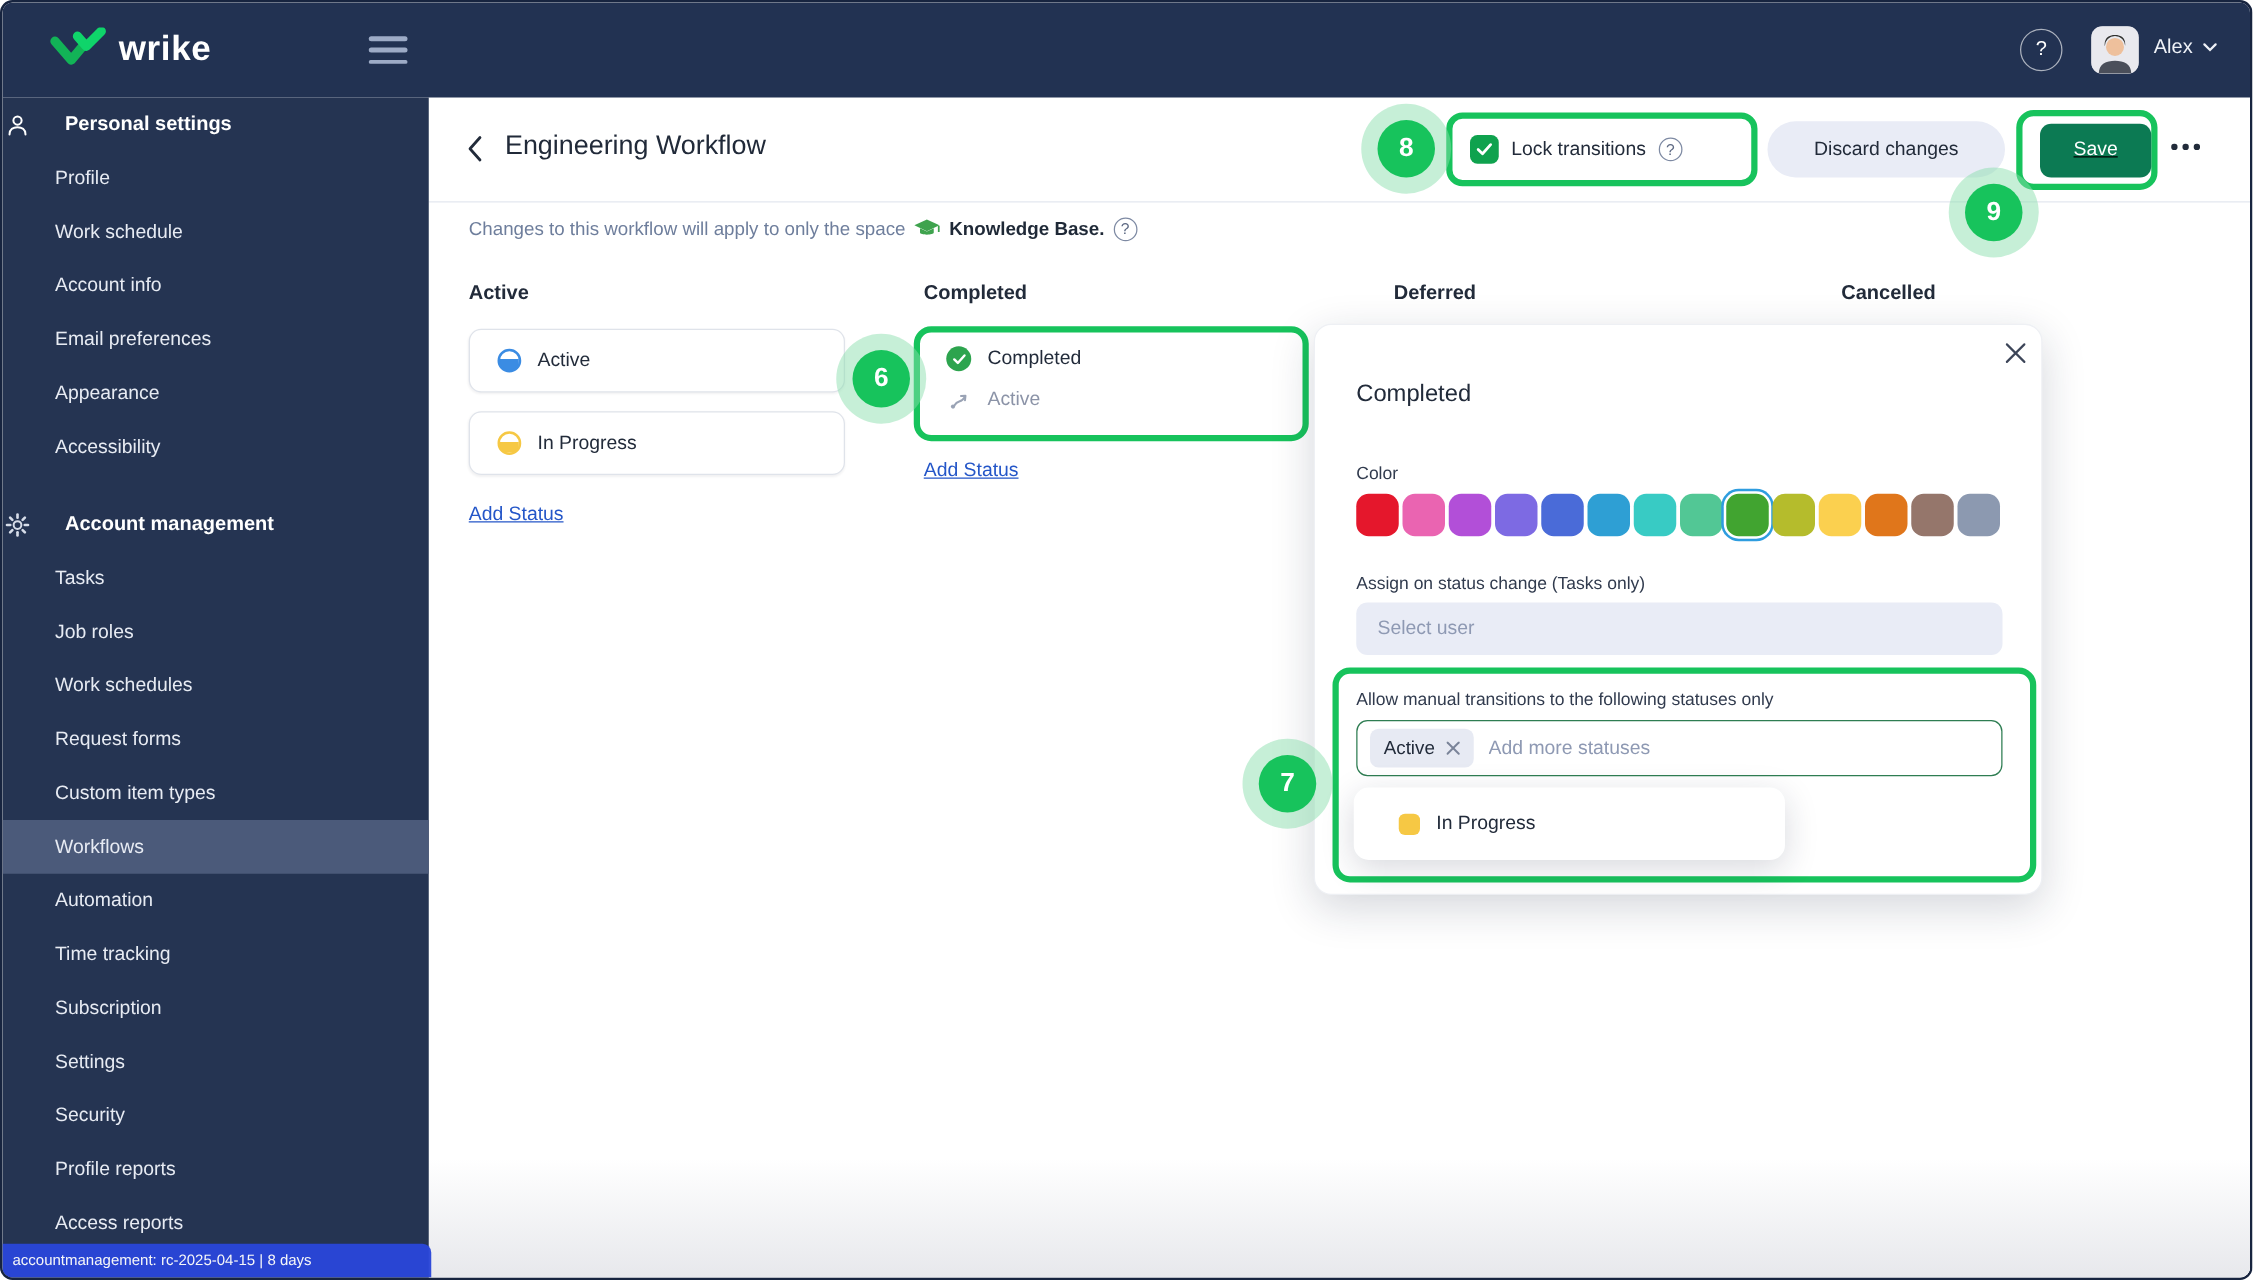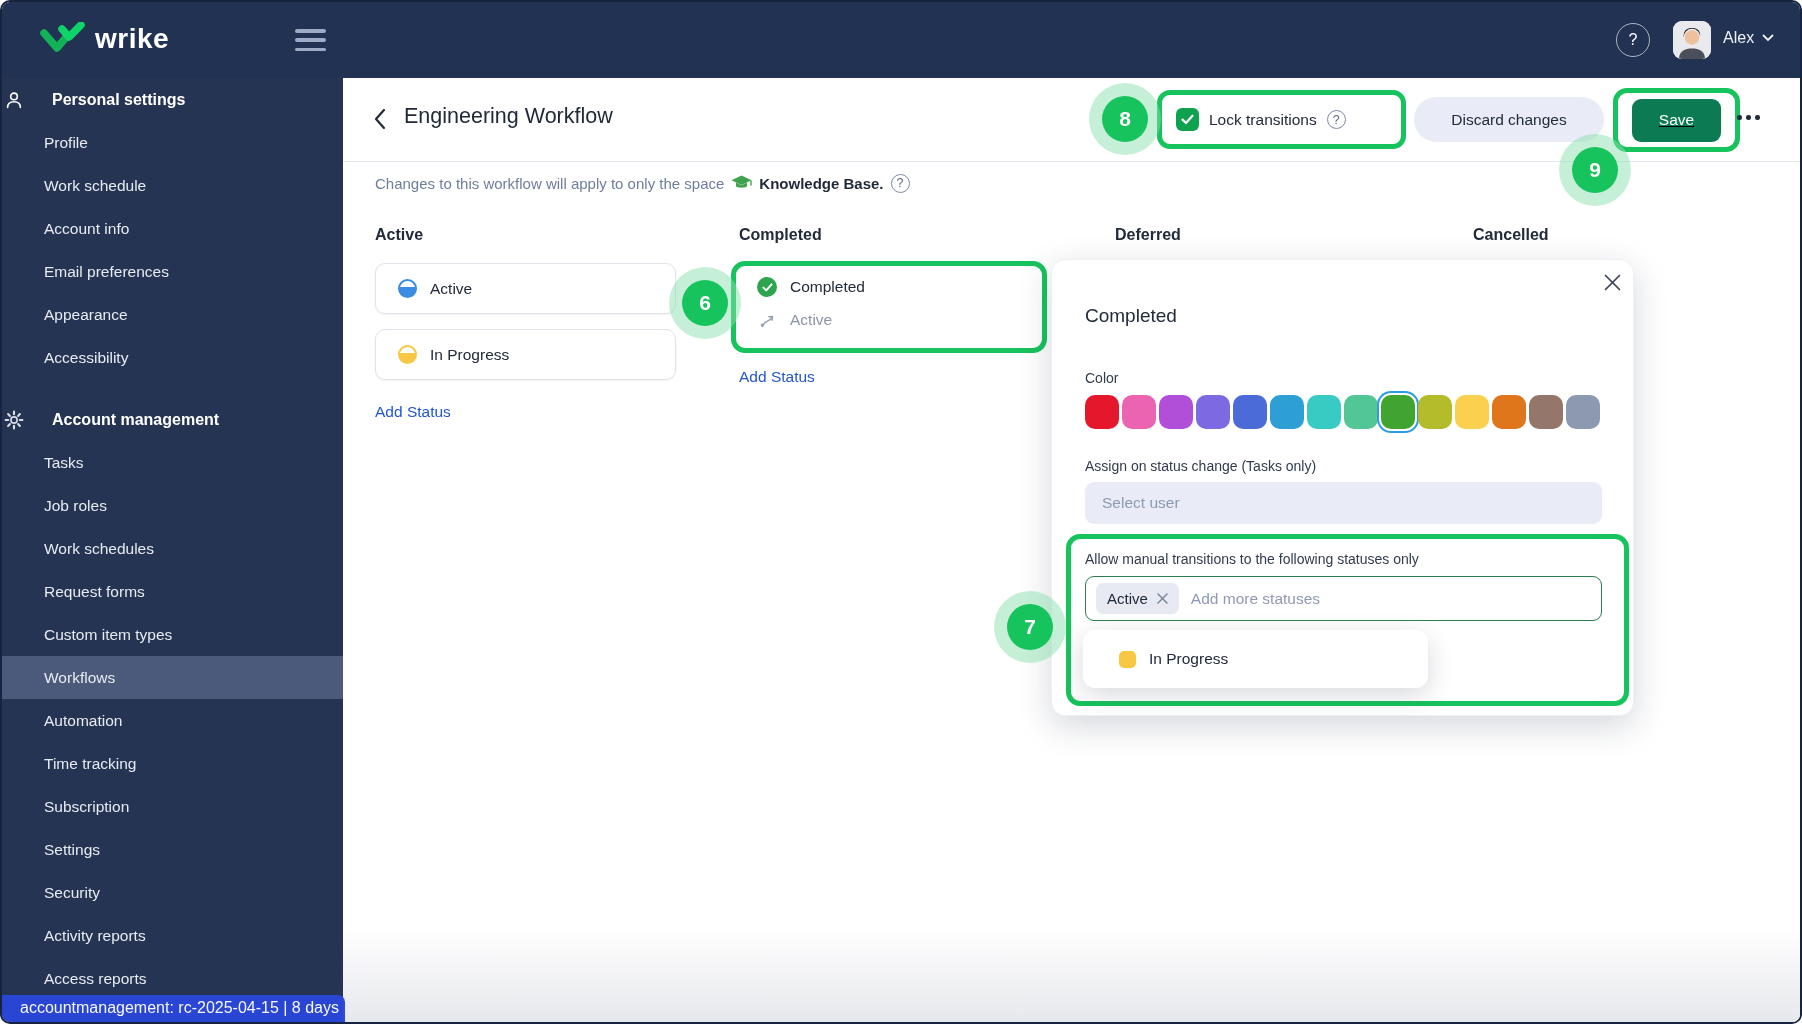--- a/index.html
+++ b/index.html
@@ -21,60 +21,60 @@
   .user-name { position:absolute; left:1721px; top:27px; color:#eef1f7; font-size:16px; display:flex; align-items:center; gap:8px; }
 
   
   .sidebar { position:absolute; left:0; top:76px; width:341px; height:948px; background:#253452; z-index:4; overflow:hidden; }
   .side-header { height:43px; display:flex; align-items:center; gap:28px; padding-left:2px;
                  color:#fff; font-size:16px; font-weight:700; }
   .side-item { height:43px; display:flex; align-items:center; padding-left:42px; color:#e7ebf3; font-size:15.5px; cursor:pointer; }
   .side-item.active { background:#4b5a7a; }
   .side-gap { height:19px; }
   .statusbar { position:absolute; left:0; bottom:0; width:343px; height:27px; background:var(--statusbar-blue,#2a46d9);
-               border-top-right-radius:7px; color:#fff; font-size:16px; line-height:26px; padding-left:18px; z-index:60; opacity:.96; }
+               border-top-right-radius:7px; color:#fff; font-size:12px; line-height:26px; padding-left:8px; z-index:60; opacity:.96; }
 
   
   .main { position:absolute; left:341px; top:76px; right:0; bottom:0; background:#fff; }
   .main::after { content:""; position:absolute; left:0; right:0; bottom:0; height:95px; pointer-events:none;
                  background:linear-gradient(180deg, rgba(231,232,236,0) 0%, #e7e8ec 100%); }
   .hdr-divider { position:absolute; left:341px; top:159px; width:1461px; height:1px; background:#e4e8f0; z-index:2; }
 
   .back-btn { position:absolute; left:369px; top:104px; width:20px; height:26px; cursor:pointer; z-index:3; }
   .page-title { position:absolute; left:402px; top:102px; font-size:21.5px; font-weight:500; color:#212a39; z-index:3; }
 
   .lock-box { position:absolute; left:1155px; top:88px; width:249px; height:59px; border:5px solid var(--ann-green,#17c35c);
               border-radius:13px; background:#fff; display:flex; align-items:center; padding:0 14px; gap:10px; z-index:8; }
   .checkbox { width:23px; height:23px; border-radius:6px; background:var(--check-green,#0fa24e);
               display:flex; align-items:center; justify-content:center; cursor:pointer; flex:none; }
   .lock-label { font-size:15.5px; color:#222b3a; white-space:nowrap; }
   .q-circle { width:19px; height:19px; border-radius:50%; border:1.5px solid #7e8aa3; color:#5d6983;
               font-size:12.5px; display:flex; align-items:center; justify-content:center; flex:none; }
   .btn-discard { position:absolute; left:1412px; top:95px; width:190px; height:45px; border-radius:23px;
                  background:#e9ecf6; border:none; color:#222b3a; font-size:15.5px; cursor:pointer; z-index:8;
                  font-family:inherit; }
-  .save-box { position:absolute; left:1611px; top:86px; width:127px; height:64px; border:5px solid var(--ann-green,#17c35c);
-              border-radius:14px; background:#fff; display:flex; align-items:center; justify-content:center; z-index:8;text-decoration:underline; }
+  .save-box { position:absolute; left:1611px; top:86px; width:113px; height:64px; border:5px solid var(--ann-green,#17c35c);
+              border-radius:14px; background:#fff; display:flex; align-items:center; justify-content:flex-end; z-index:8;text-decoration:underline; }
   .btn-save { width:89px; height:43px; border-radius:9px; background:var(--save-green,#0c7a53); border:none;
               color:#fff; font-size:15.5px; font-weight:500; cursor:pointer; font-family:inherit; }
   .dots-menu { position:absolute; left:1735px; top:113px; display:flex; gap:4.5px; cursor:pointer; z-index:8; }
   .dots-menu i { width:4.5px; height:4.5px; border-radius:50%; background:#222b3a; }
 
   .notice-row { position:absolute; left:373px; top:167px; height:28px; display:flex; align-items:center; gap:7px; z-index:3;text-align:center; }
   .notice-prefix { color:#6e7e9c; font-size:15px; }
   .notice-space { color:#1f2937; font-size:15px; font-weight:700; }
 
   .col-header { position:absolute; top:224px; font-size:16px; font-weight:700; color:#222b3a; z-index:3; }
   .status-card { position:absolute; width:301px; height:51px; background:#fff; border:1px solid #dfe3ea; border-radius:10px;
                  box-shadow:0 1px 2px rgba(16,24,40,.06); display:flex; align-items:center; padding-left:22px; gap:13px; z-index:3; cursor:pointer; }
   .status-label { font-size:15.5px; color:#222b3a; }
   .half-circle { width:19px; height:19px; border-radius:50%; flex:none; }
   .half-blue { border:2px solid var(--status-blue,#3b8ce3); background:linear-gradient(to bottom,#fff 0 42%, var(--status-blue,#3b8ce3) 42% 100%); }
   .half-yellow { border:2px solid var(--status-yellow,#f6c844); background:linear-gradient(to bottom,#fff 0 42%, var(--status-yellow,#f6c844) 42% 100%); }
-  .add-status { position:absolute; color:var(--link-blue,#2456c8); font-size:15.5px; font-weight:500; cursor:pointer; z-index:3; }
+  .add-status { position:absolute; color:var(--link-blue,#2456c8); font-size:15.5px; font-weight:500; cursor:pointer; z-index:3;text-decoration:underline; }
 
   .green-box-card { position:absolute; left:729px; top:259px; width:316px; height:92px; border:5px solid var(--ann-green,#17c35c);
                     border-radius:14px; background:#fff; z-index:5; }
   .gb-row1 { position:absolute; left:21px; top:11px; display:flex; align-items:center; gap:13px; }
   .gb-row2 { position:absolute; left:23px; top:45px; display:flex; align-items:center; gap:14px; }
   .check-circle { width:20px; height:20px; border-radius:50%; background:var(--status-green,#2da44e);
                   display:flex; align-items:center; justify-content:center; flex:none; }
   .transition-label { font-size:15.5px; color:#8b93a7; }
 
   
@@ -179,21 +179,21 @@
     <div class="side-item">Job roles</div>
     <div class="side-item">Work schedules</div>
     <div class="side-item">Request forms</div>
     <div class="side-item">Custom item types</div>
     <div class="side-item active">Workflows</div>
     <div class="side-item">Automation</div>
     <div class="side-item">Time tracking</div>
     <div class="side-item">Subscription</div>
     <div class="side-item">Settings</div>
     <div class="side-item">Security</div>
-    <div class="side-item">Activity reports</div>
+    <div class="side-item">Profile reports</div>
     <div class="side-item">Access reports</div>
   </nav>
   <div class="statusbar">accountmanagement: rc-2025-04-15 | 8 days</div>
 
   <div class="main"></div>
   <div class="hdr-divider"></div>
 
   <svg class="back-btn" viewBox="0 0 20 26">
     <path d="M13 4 L5 13 L13 22" stroke="#222b3a" stroke-width="2.2" fill="none" stroke-linecap="round" stroke-linejoin="round"></path>
   </svg>

